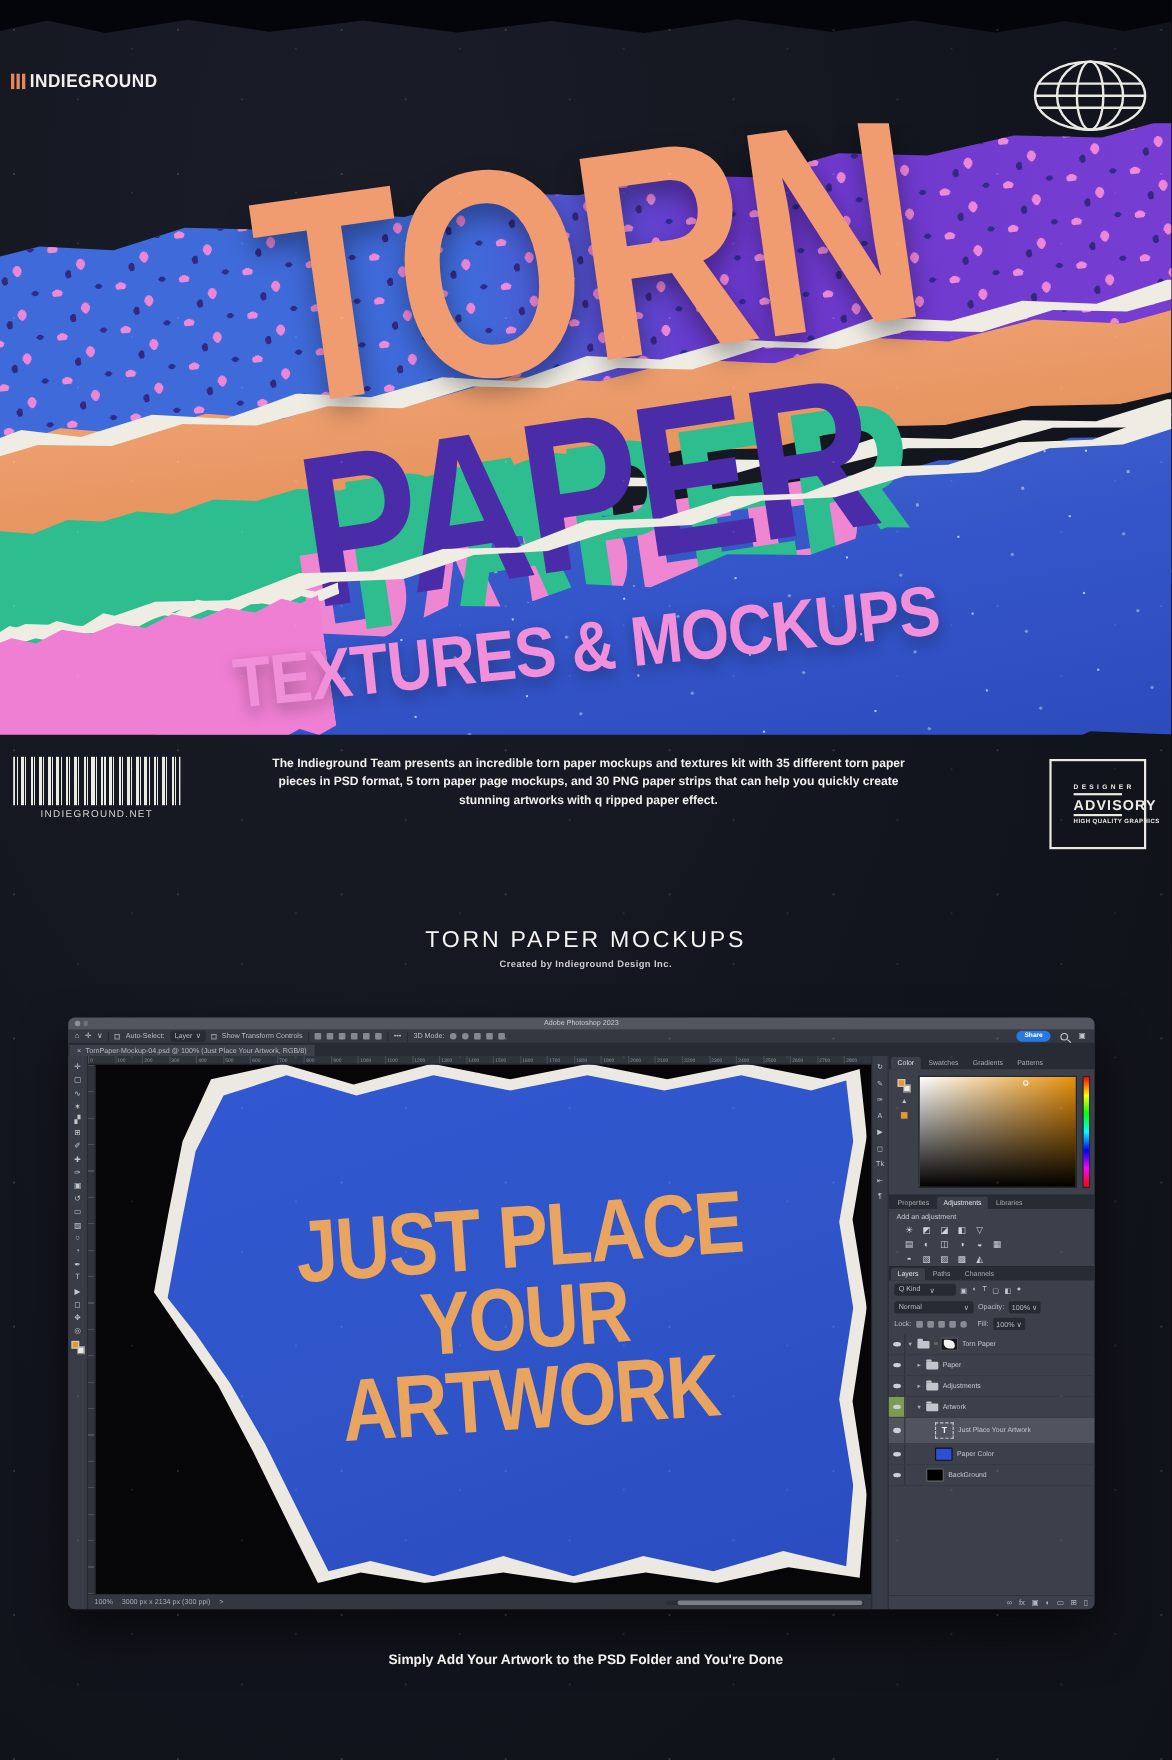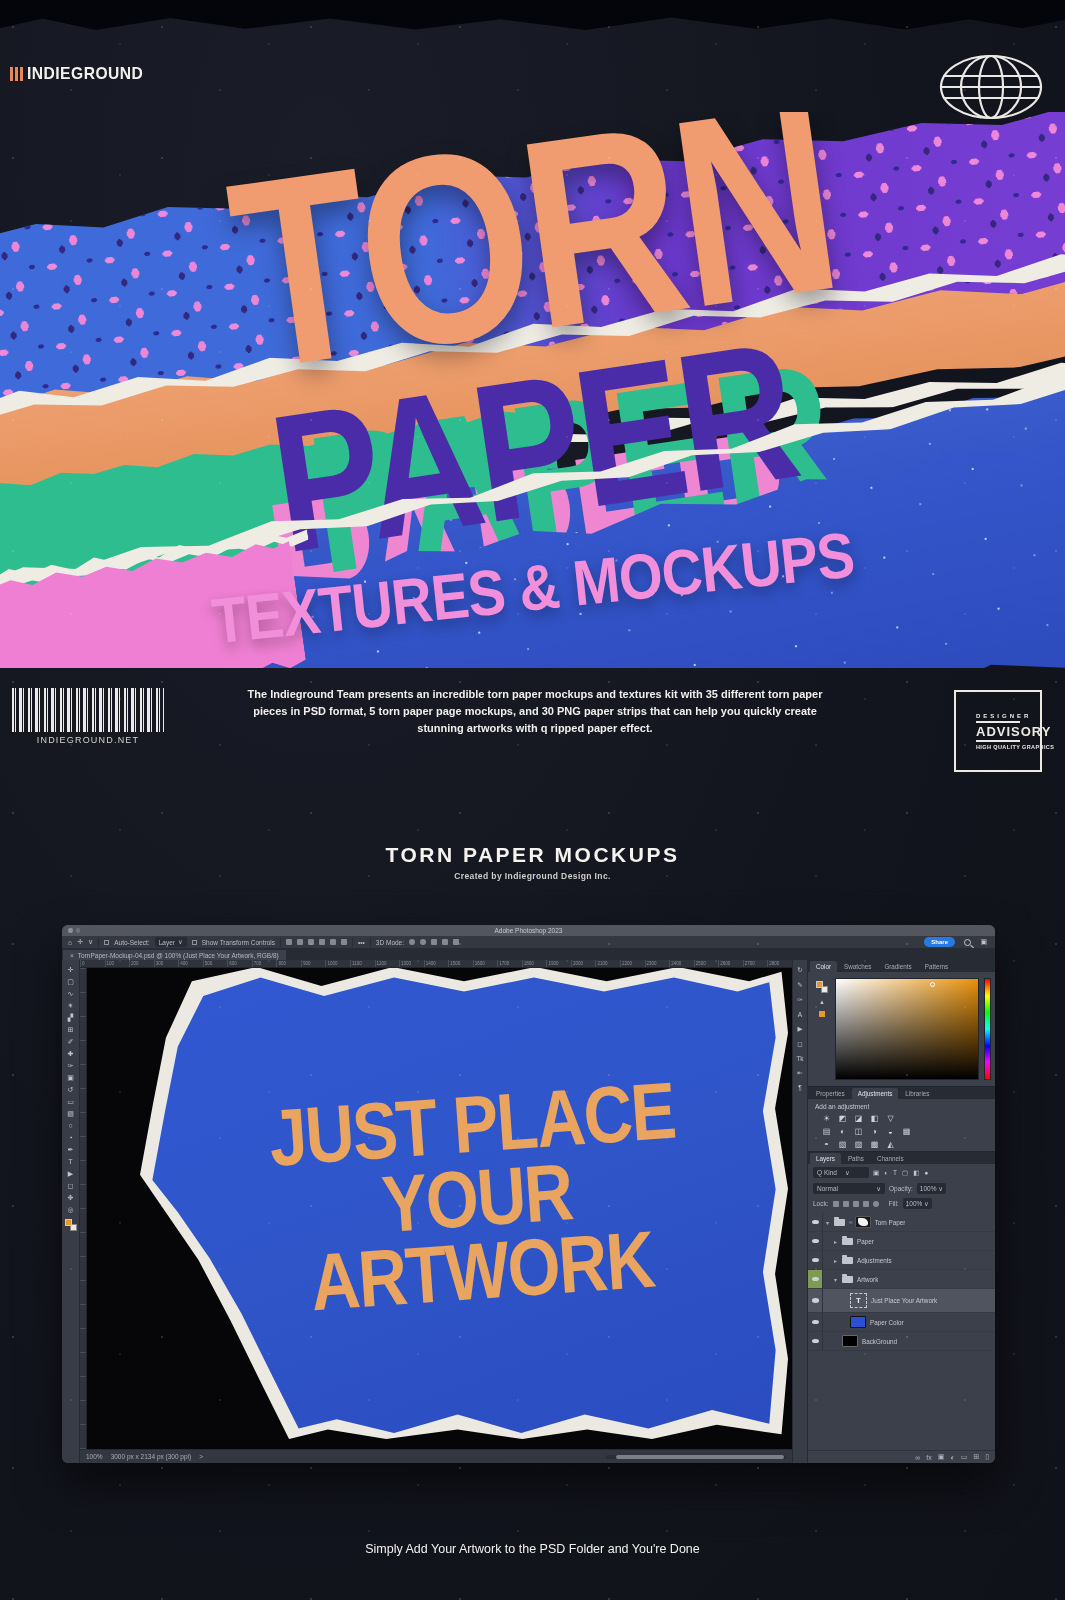--- a/index.html
+++ b/index.html
@@ -77,21 +77,21 @@
   .barcode-label { margin-top:3px; text-align:center; color:#d6d3cd; font-size:9px; letter-spacing:1.2px; }
   .description { position:absolute; left:232px; top:8px; width:606px; text-align:center;
     color:#f0efec; font-size:11px; line-height:1.55; font-weight:bold; }
   .advisory { position:absolute; right:23px; top:12px; width:88px; border:2px solid #ece9e3; padding:20px; color:#ece9e3; text-align:center; }
   .advisory .a1 { font-size:6px; letter-spacing:3px; padding:1px 0 2px; font-weight:bold; }
   .advisory .a2 { font-size:13px; font-weight:900; letter-spacing:1px; border-top:2px solid #ece9e3; border-bottom:2px solid #ece9e3; padding:1px 0; }
   .advisory .a3 { font-size:5.5px; letter-spacing:.4px; padding-top:2px; font-weight:bold; white-space:nowrap; }
 
   
   .section-head { position:absolute; top:843px; left:0; width:100%; text-align:center; z-index:5; }
-  .section-title { color:#f4f3f0; font-size:21px; font-weight:700; letter-spacing:2.5px; }
+  .section-title { color:#f4f3f0; font-size:21px; font-weight:400; letter-spacing:2.5px; }
   .section-sub { margin-top:4px; color:#cfcecb; font-size:8.5px; font-weight:bold; letter-spacing:.4px; }
 
   
   .ps { position:absolute; left:62px; top:925px; width:933px; height:538px; z-index:5;
     background:#3c404b; border-radius:6px; overflow:hidden; box-shadow:0 22px 44px rgba(0,0,0,.55);
     font-size:6.5px; color:#b9bcc3; }
   .ps-titlebar { height:11px; background:#53565e; display:flex; align-items:center; position:relative; }
   .dots { position:absolute; left:6px; display:flex; gap:3px; }
   .dots i { width:4.5px; height:4.5px; border-radius:50%; background:#8e9198; }
   .dots i:nth-child(2){ background:#6e727a; }
@@ -178,21 +178,21 @@
   .lrow.text .tthumb { display:flex; }
   .cthumb { display:none; width:16px; height:12px; border-radius:1px; margin-right:4px; flex:none; }
   .lrow.fillblue .cthumb { display:block; background:#2b50d6; border:1px solid #111; }
   .lrow.fillblack .cthumb { display:block; background:#000; border:1px solid #666; }
   .lname { color:#c6c9ce; font-size:6.3px; white-space:nowrap; overflow:hidden; }
   .lspacer { flex:1; }
   .lfooter { height:13px; border-top:1px solid #2e323a; display:flex; align-items:center; justify-content:flex-end; gap:6px; padding:0 6px; color:#b2b5bc; font-size:7px; }
 
   
   .footer-caption { position:absolute; top:1502px; left:0; width:100%; text-align:center; z-index:5;
-    color:#f2f1ee; font-size:12.5px; font-weight:normal;margin-top:40px; }
+    color:#f2f1ee; font-size:12.5px; font-weight:bold; }
 </style>
 </head>
 <body>
 
 <div id="stage">
   <div class="top-tear"></div>
 
   <div class="header">
     <div class="logo">
       <span class="logo-bars">

